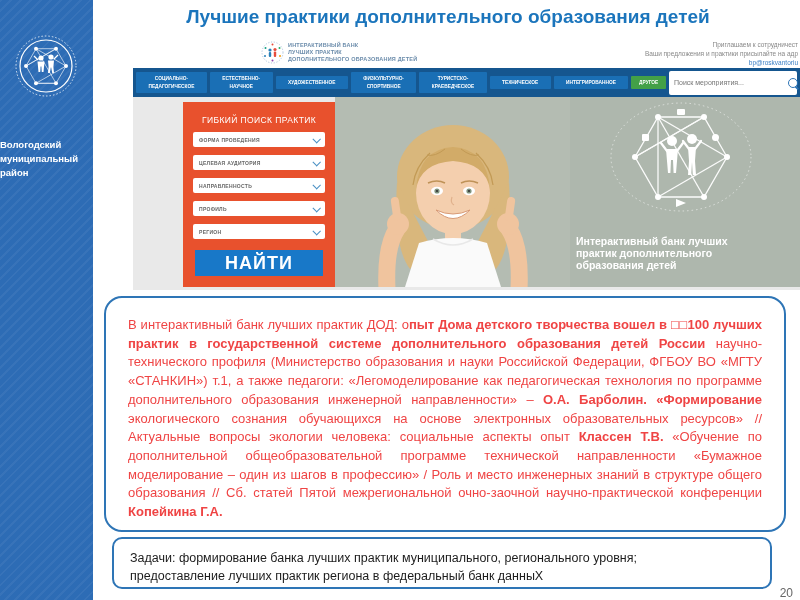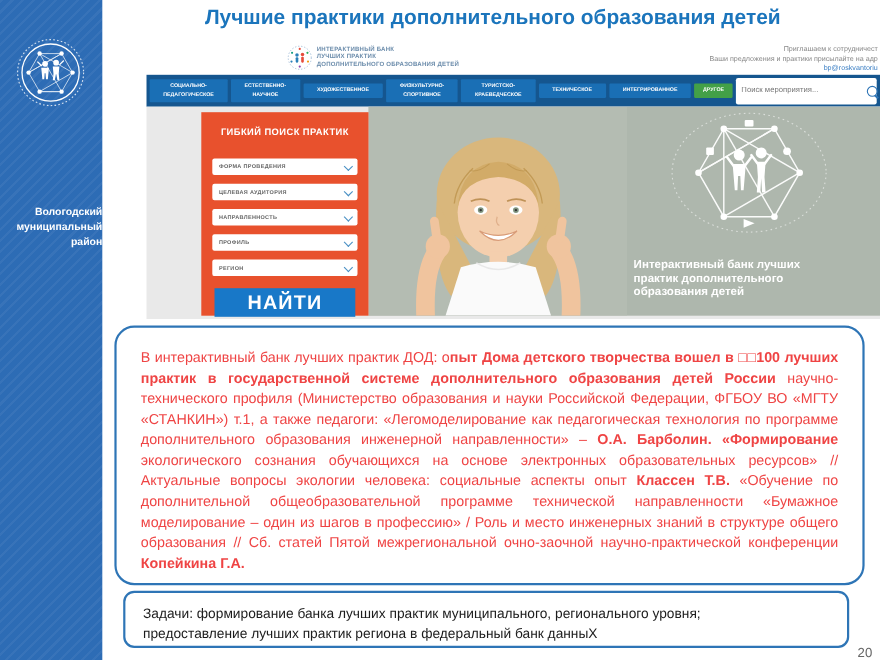--- a/index.html
+++ b/index.html
@@ -3,22 +3,22 @@
 <meta charset="utf-8">
 <style>
   html,body { margin:0; padding:0; background:#fff; font-family:"Liberation Sans", sans-serif; }
   .slide { position:relative; width:800px; height:600px; background:#fff; overflow:hidden; }
 
   
   .sidebar { position:absolute; left:0; top:0; width:93px; height:600px;
     background:var(--sidebar_blue,#2d6cb5);
     background-image:repeating-linear-gradient(135deg, rgba(255,255,255,.05) 0 2px, rgba(255,255,255,0) 2px 7px); }
   .sidebar-logo { position:absolute; left:14px; top:34px; width:64px; height:64px; }
-  .sidebar-org { position:absolute; top:138px; left:0; width:100%; text-align:right; color:#fff;
-    font-weight:bold; font-size:9.5px; line-height:1.45; white-space:pre-line;margin-top:48px; }
+  .sidebar-org { position:absolute; top:138px; left:0; width:100%; text-align:left; color:#fff;
+    font-weight:bold; font-size:9.5px; line-height:1.45; white-space:pre-line; }
 
   .title { position:absolute; left:100px; right:4px; top:6px; margin:0; text-align:center;
     font-size:19px; font-weight:bold; color:var(--title_blue,#1b75bc); }
 
   
   .site { position:absolute; left:133px; top:38px; width:667px; height:252px; overflow:hidden; background:#fff; }
   .site-header { position:absolute; top:0; left:0; right:0; height:30px; background:#fff; }
   .site-logo { position:absolute; left:128px; top:3px; display:flex; align-items:center; gap:4px; }
   .site-logo-text { font-size:5.5px; font-weight:bold; color:#6b8cab; line-height:1.3; letter-spacing:.2px; }
   .site-invite { position:absolute; right:2px; top:2px; text-align:right; font-size:6.5px; color:#888; line-height:1.4; }
@@ -37,21 +37,21 @@
 
   .site-body { position:absolute; top:59px; left:0; right:0; bottom:0; background:#e9e9e9; }
   .photo-strip { position:absolute; left:202px; top:0; right:0; bottom:3px; background:var(--photo_bg,#aeb7ad); overflow:hidden; }
   .girl { position:absolute; left:0; top:0; }
   .emblem { position:absolute; right:4px; top:2px; width:230px; color:#fff; }
   .emblem svg { display:block; margin:0 auto; }
   .emblem-caption { font-size:10.5px; font-weight:bold; line-height:1.15; white-space:pre-line; margin:16px 0 0 10px; }
 
   .orange-panel { position:absolute; left:50px; top:5px; width:152px; height:185px;
     background:var(--panel_orange,#e8512d); box-sizing:border-box; padding:10px 10px 0; }
-  .panel-title { color:#fff; font-weight:bold; font-size:8.5px; text-align:center; letter-spacing:.4px; margin:3px 0 19px; }
+  .panel-title { color:#fff; font-weight:normal; font-size:8.5px; text-align:center; letter-spacing:.4px; margin:3px 0 7px; }
   .filter { background:#fff; border-radius:2px; height:15px; margin:0 0 8px; display:flex; align-items:center;
     justify-content:space-between; padding:0 6px; cursor:pointer; }
   .filter-label { font-size:5px; font-weight:bold; color:#666; letter-spacing:.3px; }
   .chevron { width:5px; height:5px; border-right:1.4px solid #4a90c4; border-bottom:1.4px solid #4a90c4;
     transform:rotate(45deg) translateY(-1px); }
   .find-btn { margin:11px 2px 0; height:26px; background:var(--button_blue,#1878c8); color:#fff; font-weight:bold;
     font-size:18px; letter-spacing:1px; display:flex; align-items:center; justify-content:center; cursor:pointer; }
 
   
   .main-box { position:absolute; left:104px; top:296px; width:682px; height:236px; box-sizing:border-box;

